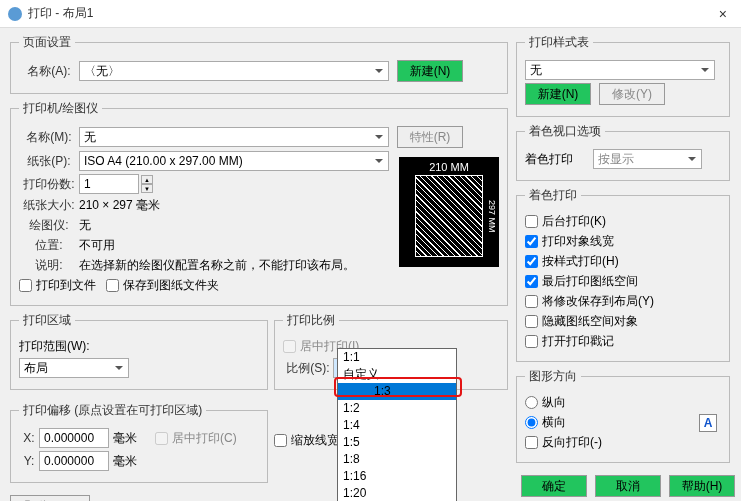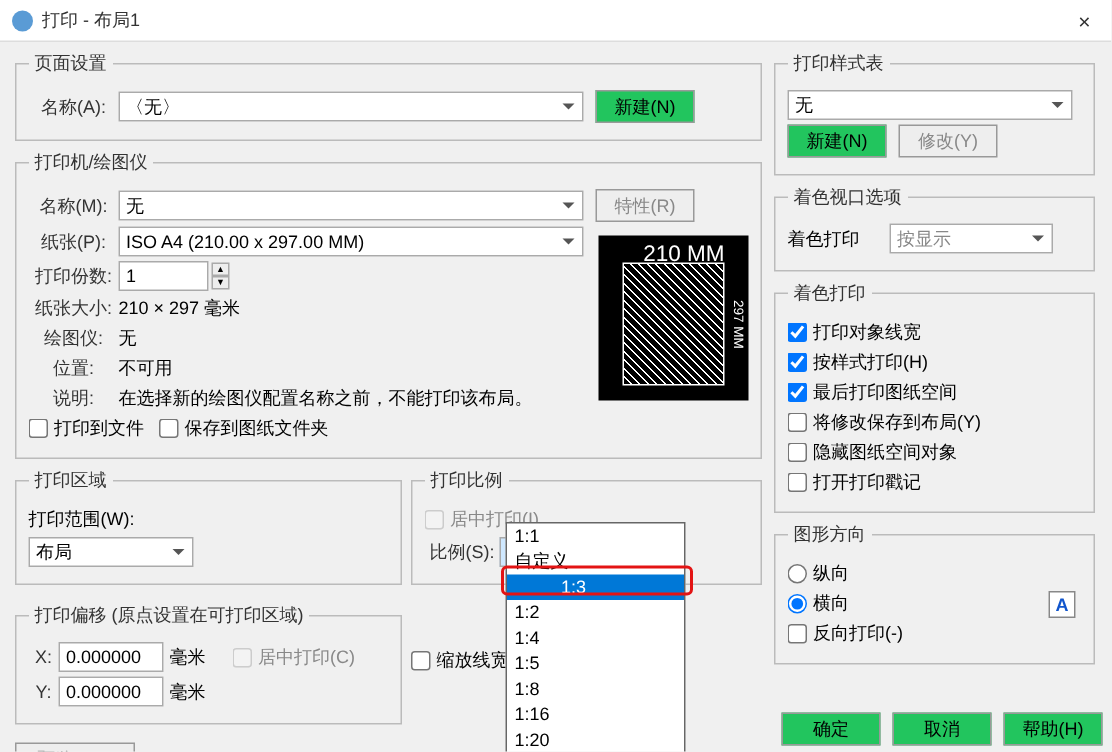--- a/index.html
+++ b/index.html
@@ -137,22 +137,22 @@
     border: 1px solid #fff;
     overflow: hidden;
   }
   .paper-preview .hatch {
     position: absolute; inset: 0;
     background: repeating-linear-gradient(45deg, transparent 0 3px, #fff 3px 4px);
   }
   .paper-preview .dim-top {
     position: absolute;
     top: 4px; left: 16px; right: 16px;
-    color: #fff; font-size: 15px;
-    text-align: right;
+    color: #fff; font-size: 11px;
+    text-align: center;
   }
   .paper-preview .dim-right {
     position: absolute;
     right: 2px; top: 18px; bottom: 10px;
     color: #fff; font-size: 9px;
     writing-mode: vertical-rl;
     text-align: center;
   }
 
   
@@ -163,21 +163,21 @@
     z-index: 50;
     width: 120px;
   }
   .dropdown-list .opt {
     padding: 1px 5px;
     font-size: 12px;
     line-height: 15px;
   }
   .dropdown-list .opt.hl {
     background: #0078d7;
-    color: #ffffff;
+    color: #000000;
     padding-left: 36px;
   }
   .red-box {
     position: absolute;
     border: 2px solid #e31414;
     border-radius: 4px;
     pointer-events: none;
     z-index: 60;
   }
 
@@ -373,20 +373,26 @@
         <span>着色打印</span>
         <span style="width:20px"></span>
         <div class="select" style="width:109px;color:#888">
           <span>按显示</span>
         </div>
       </div>
     </fieldset>
 
     <fieldset>
       <legend>着色打印</legend>
+      <div class="row">
+          <label class="chk">
+            <input type="checkbox" style="">
+            <span>后台打印(K)</span>
+          </label>
+        </div>
       <div class="row">
           <label class="chk">
             <input type="checkbox" checked="" style="">
             <span>打印对象线宽</span>
           </label>
         </div>
       <div class="row">
           <label class="chk">
             <input type="checkbox" checked="" style="">
             <span>按样式打印(H)</span>

